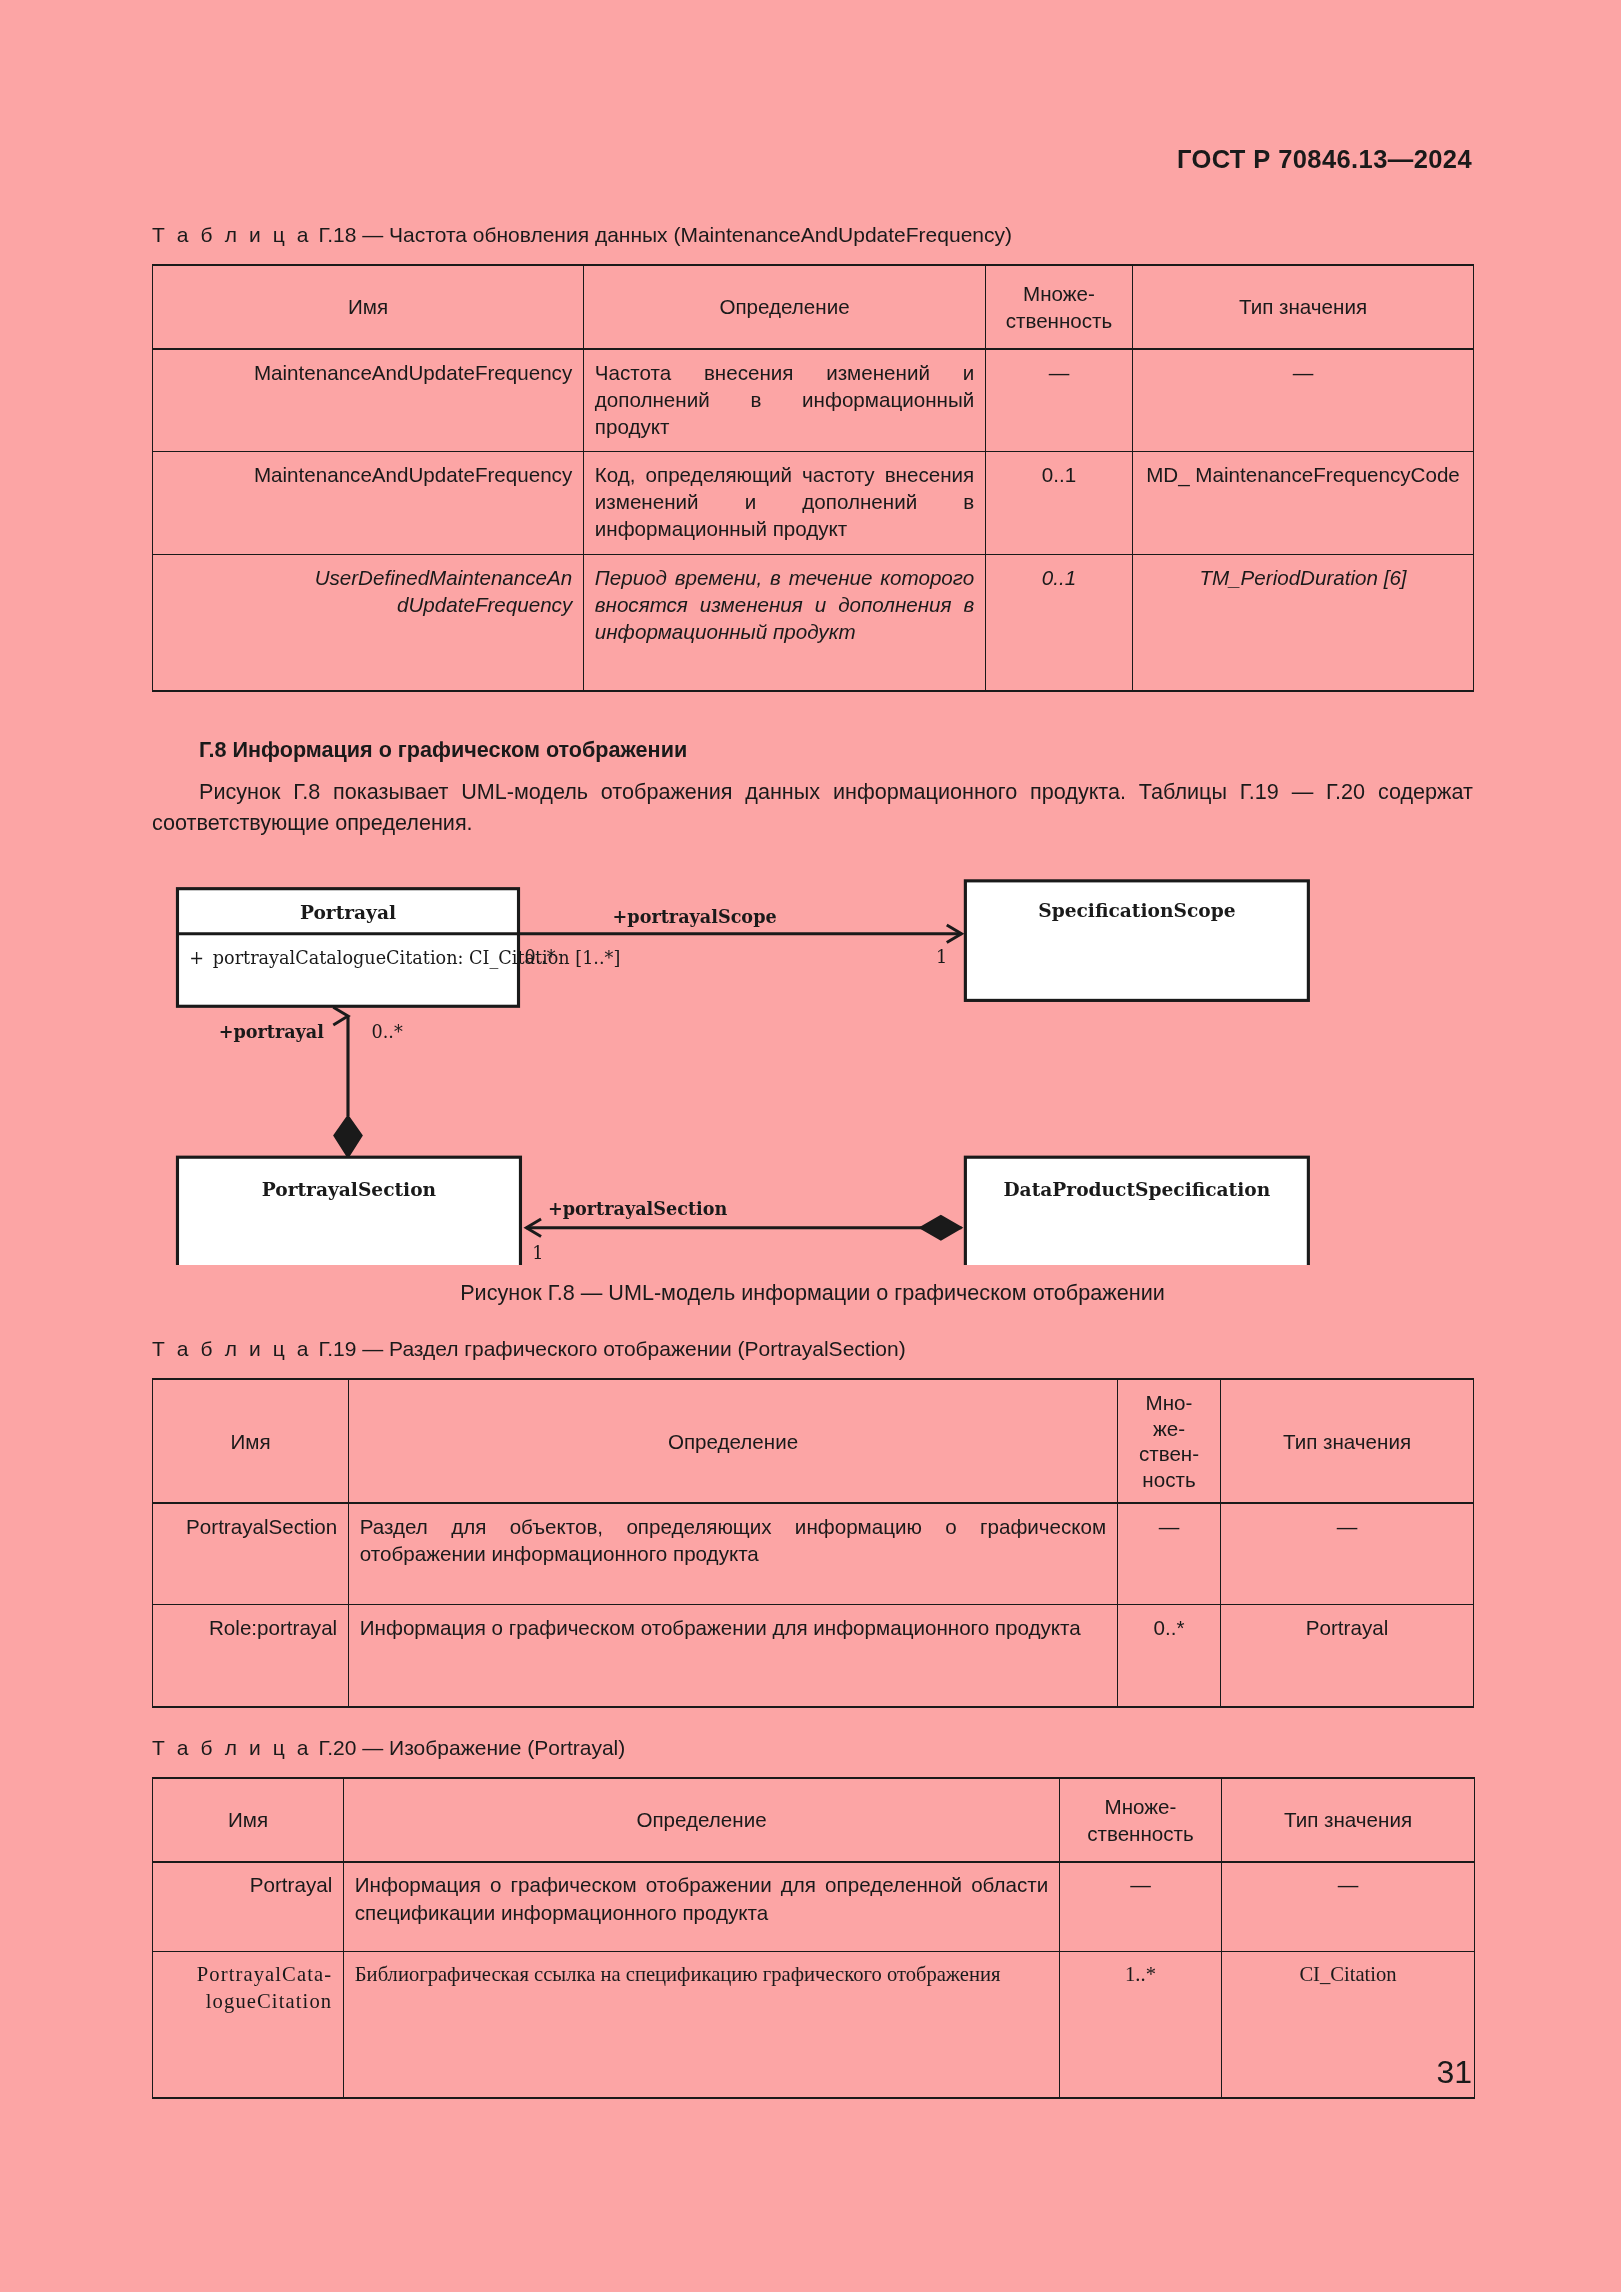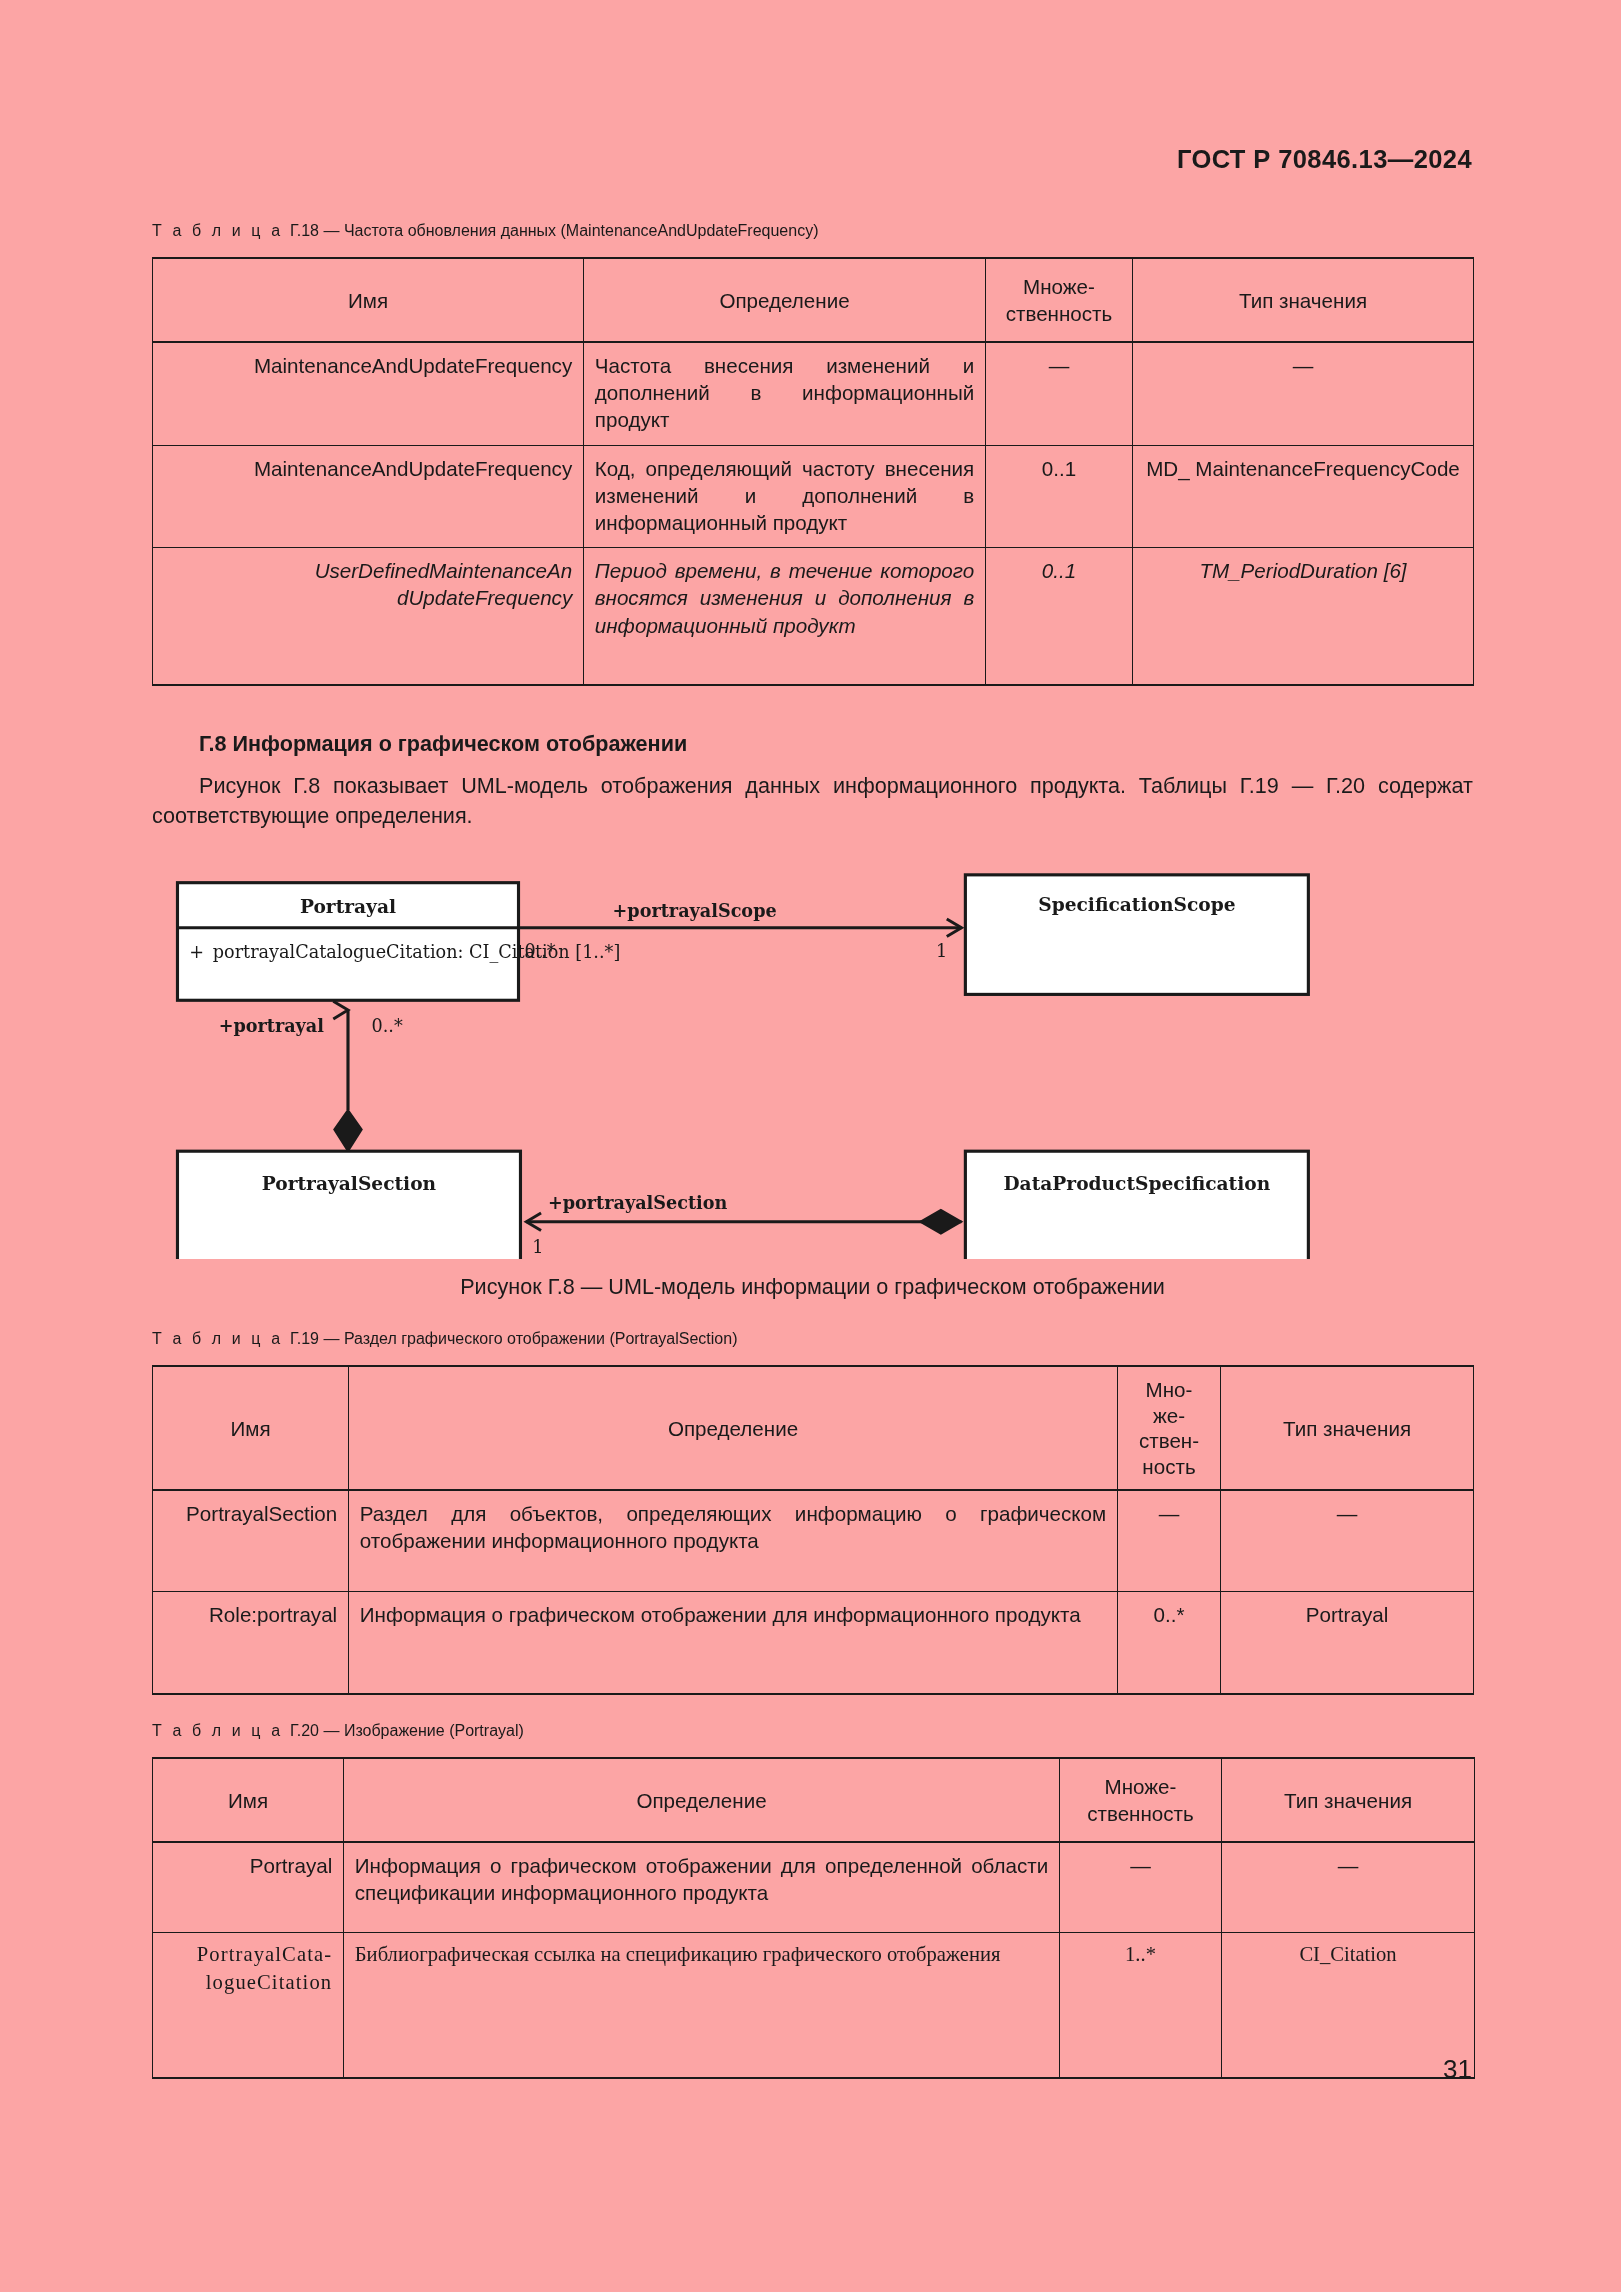--- a/index.html
+++ b/index.html
@@ -36,21 +36,21 @@
   
   .content {
     position: absolute;
     left: 152px;
     top: 221px;
     width: 1321px;
   }
 
   
   .table-caption {
-    font-size: 16px;
+    font-size: 21px;
     line-height: 1.3;
     margin: 0 0 15.7px 0;
     white-space: nowrap;
   }
   .table-caption .lbl {
     letter-spacing: 3.1px;
   }
   .table-caption .num {
     margin-left: 6.9px;
     letter-spacing: 0px;
@@ -171,21 +171,21 @@
     font-family: "DejaVu Serif", serif;
     font-size: 18px;
     fill: #1a1a1a;
   }
 
   
   .folio {
     position: absolute;
     right: 149px;
     top: 2054px;
-    font-size: 26px;
+    font-size: 32px;
   }
 
   .gap-a { height: 41px; }
   .gap-b { height: 25.5px; }
 </style>
 </head>
 <body>
 
 <div class="page">
 

